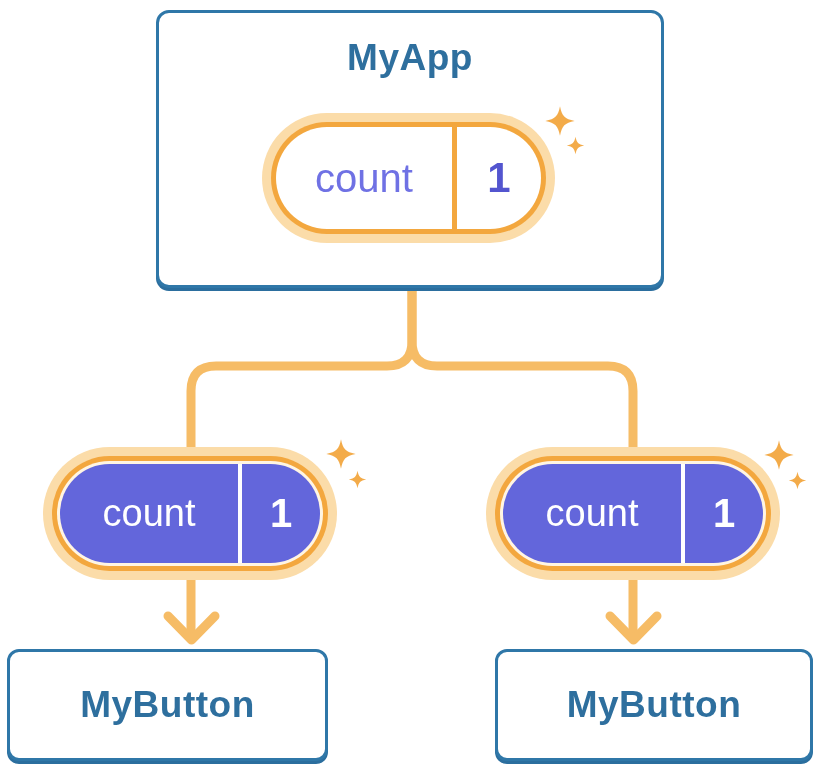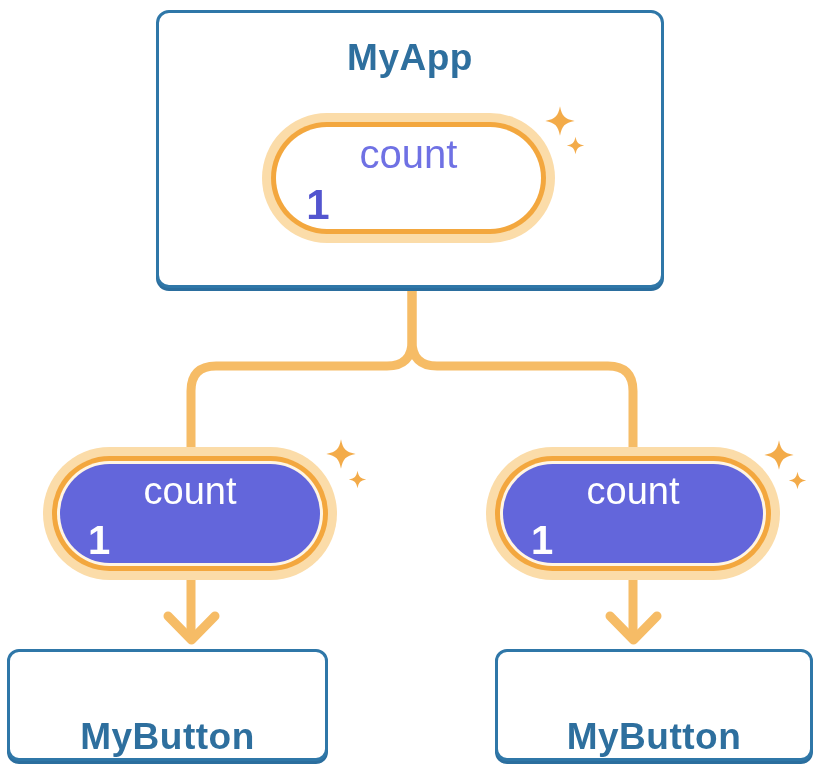--- a/index.html
+++ b/index.html
@@ -7,38 +7,38 @@
     position:relative;width:820px;height:770px;overflow:hidden;
     font-family:"Liberation Sans", sans-serif;background:#ffffff;
   }
   svg.connectors{position:absolute;left:0;top:0;z-index:1;}
   .card{
     position:absolute;background:#ffffff;border:3px solid #2F77A8;
     border-radius:13px;box-sizing:border-box;z-index:2;
     box-shadow:0 3px 0 #2b6e9e;
   }
   .root-card{left:156px;top:10px;width:508px;height:278px;display:flex;flex-direction:column;align-items:center;}
-  .child-card{top:649px;height:112px;border-radius:12px;display:flex;align-items:flex-end;justify-content:center;}
+  .child-card{top:649px;height:112px;border-radius:12px;display:flex;align-items:center;justify-content:center;}
   .child-left{left:7px;width:321px;}
   .child-right{left:495px;width:318px;}
   .comp-title{
     color:#2E6F9E;font-size:37px;font-weight:600;letter-spacing:0.5px;
     white-space:nowrap;
   }
   .root-card .comp-title{margin-top:24px;}
   .pill-box{position:absolute;z-index:3;box-sizing:border-box;}
   .pill-top{left:262px;top:113px;width:293px;height:130px;}
   .pill-left{left:43px;top:447px;width:294px;height:133px;}
   .pill-right{left:486px;top:447px;width:294px;height:133px;}
   .glow{width:100%;height:100%;background:#FBDCA9;border-radius:999px;padding:9px;box-sizing:border-box;}
   .ring{width:100%;height:100%;background:#F3A73E;border-radius:999px;padding:5px;box-sizing:border-box;}
   .gap{width:100%;height:100%;background:#FFF5E3;border-radius:999px;padding:3px;box-sizing:border-box;}
   .pill-body{
     width:100%;height:100%;border-radius:999px;display:flex;align-items:stretch;
-    overflow:hidden;box-sizing:border-box;flex-direction:column;
+    overflow:hidden;box-sizing:border-box;
   }
   .light-body{background:#ffffff;}
   .purple-body{background:#6366DB;}
   .plabel{flex:1;display:flex;align-items:center;justify-content:center;}
   .pvalue{display:flex;align-items:center;justify-content:center;font-weight:700;}
   .light-body .plabel{color:#6F71E4;font-size:40px;}
   .light-body .pdivider{width:5px;background:#F3A73E;}
   .light-body .pvalue{color:#5355CF;font-size:42px;width:84px;}
   .purple-body .plabel{color:#ffffff;font-size:38px;}
   .purple-body .pdivider{width:4px;background:#ffffff;}

